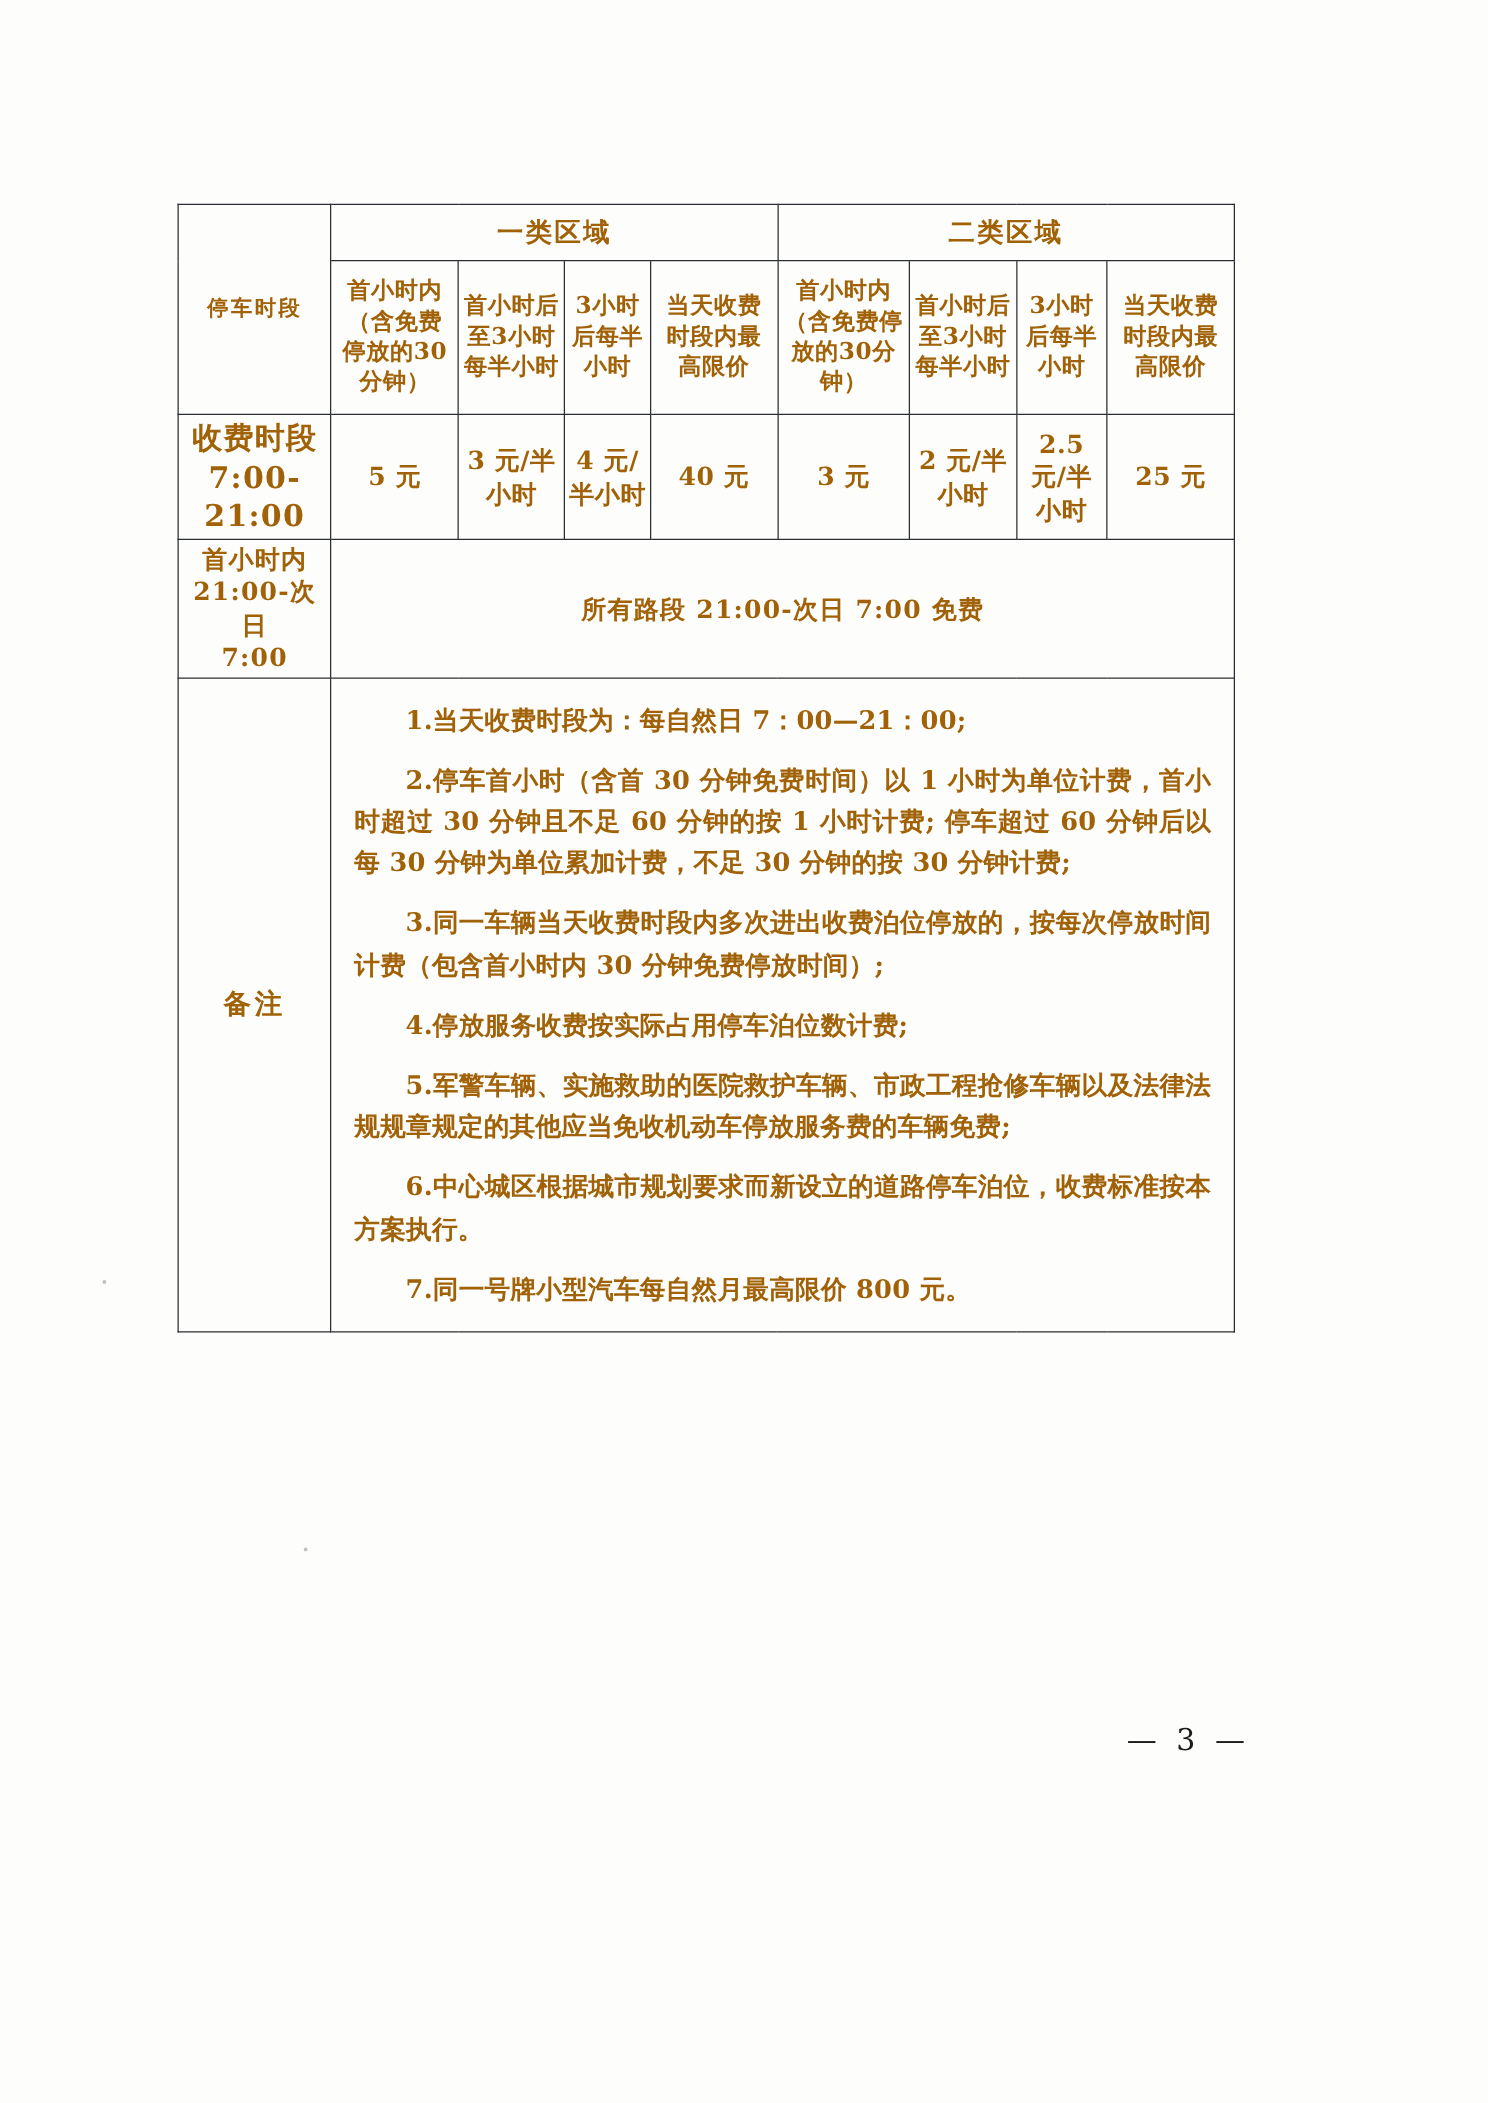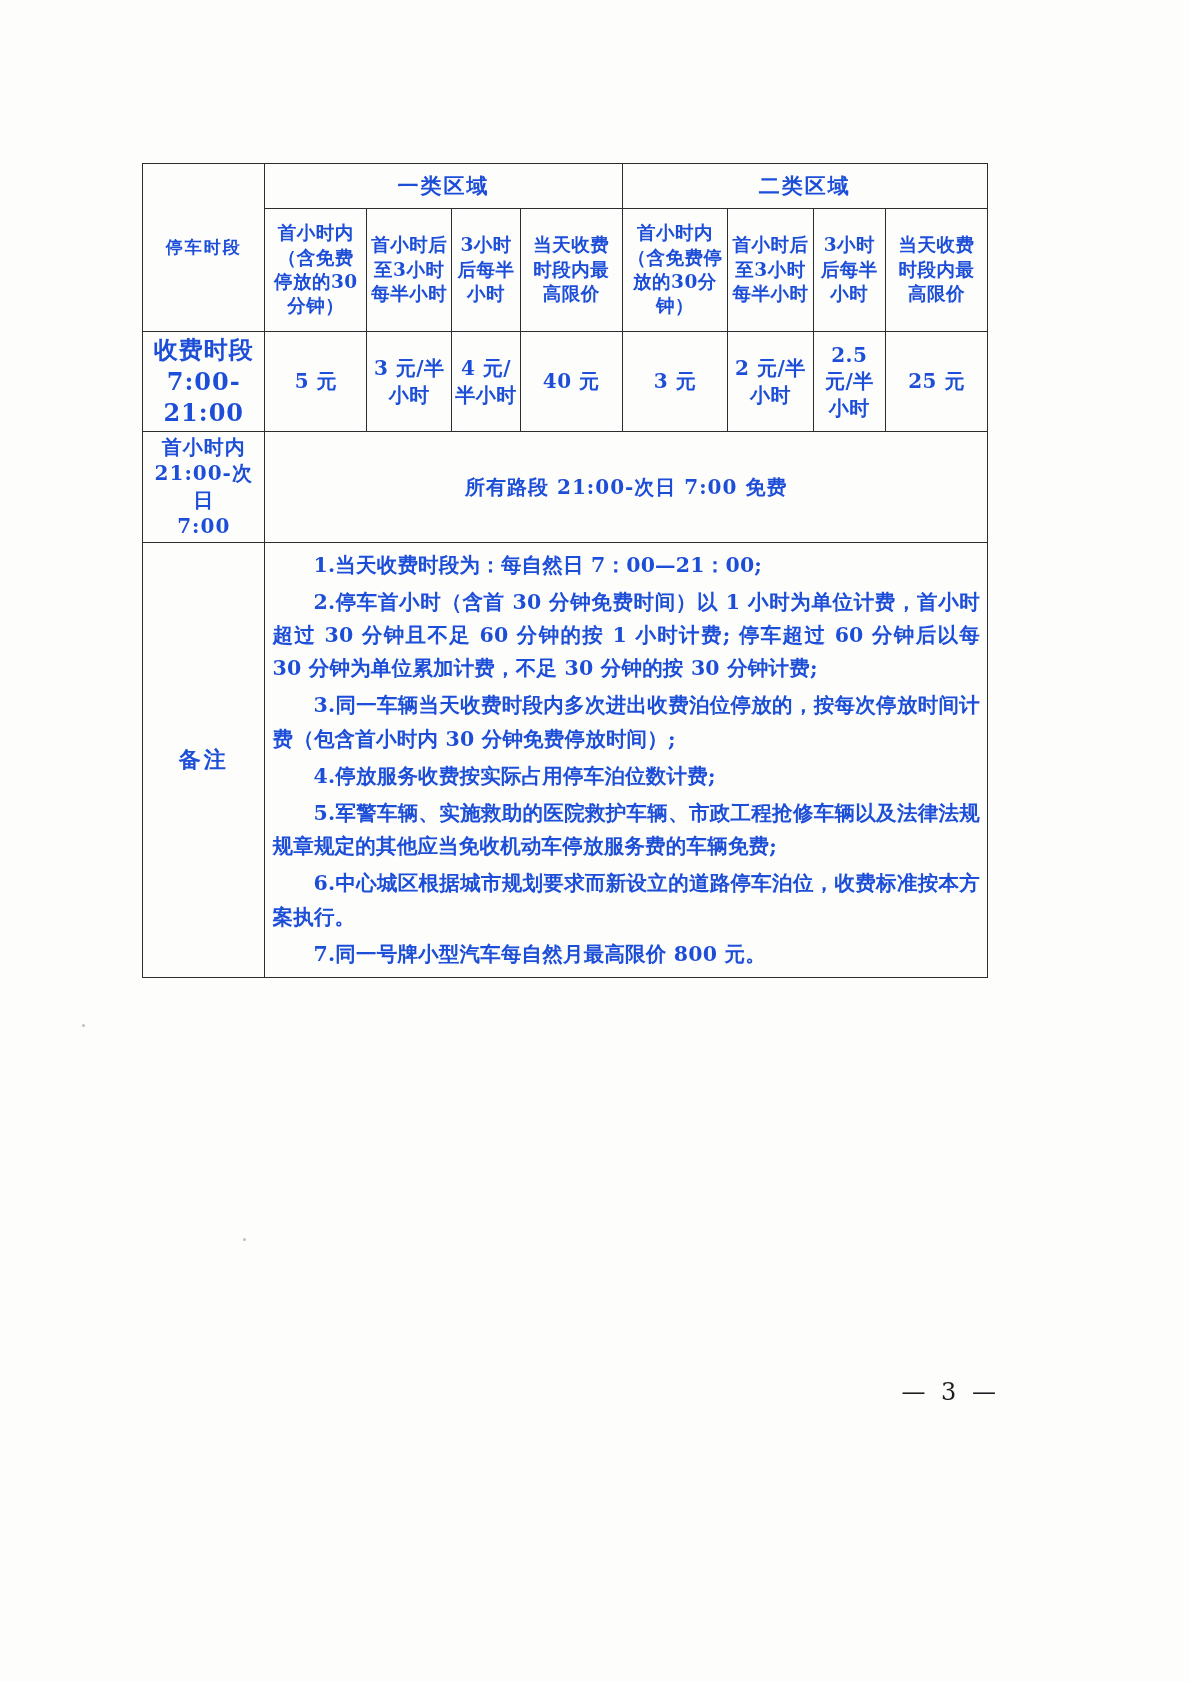--- a/index.html
+++ b/index.html
@@ -30,21 +30,21 @@
     width: 846px;
     border-collapse: collapse;
     table-layout: fixed;
   }
   .fee-table td {
     border: 1.6px solid #2b2e30;
     text-align: center;
     vertical-align: middle;
     font-family: "DejaVu Serif", "Liberation Serif", serif;
     font-weight: bold;
-    color: #1d4ed8;
+    color: #a16207;
     padding: 2px 3px;
     line-height: 1.32;
   }
 
   .hdr-zone {
     font-size: 21px;
     letter-spacing: 2px;
     height: 40px;
   }
   .hdr-sub {
@@ -90,21 +90,21 @@
     vertical-align: top;
     padding: 14px 16px 18px 16px;
     font-weight: normal;
   }
   .note-line {
     font-size: 20.5px;
     line-height: 1.62;
     text-align: justify;
     text-justify: inter-ideograph;
     text-indent: 2em;
-    margin: 4px;
+    margin: 15px;
     letter-spacing: 0.2px;
   }
 
   
   .closing {
     position: absolute;
     left: 160px;
     top: 850px;
     width: 830px;
     font-size: 25px;

